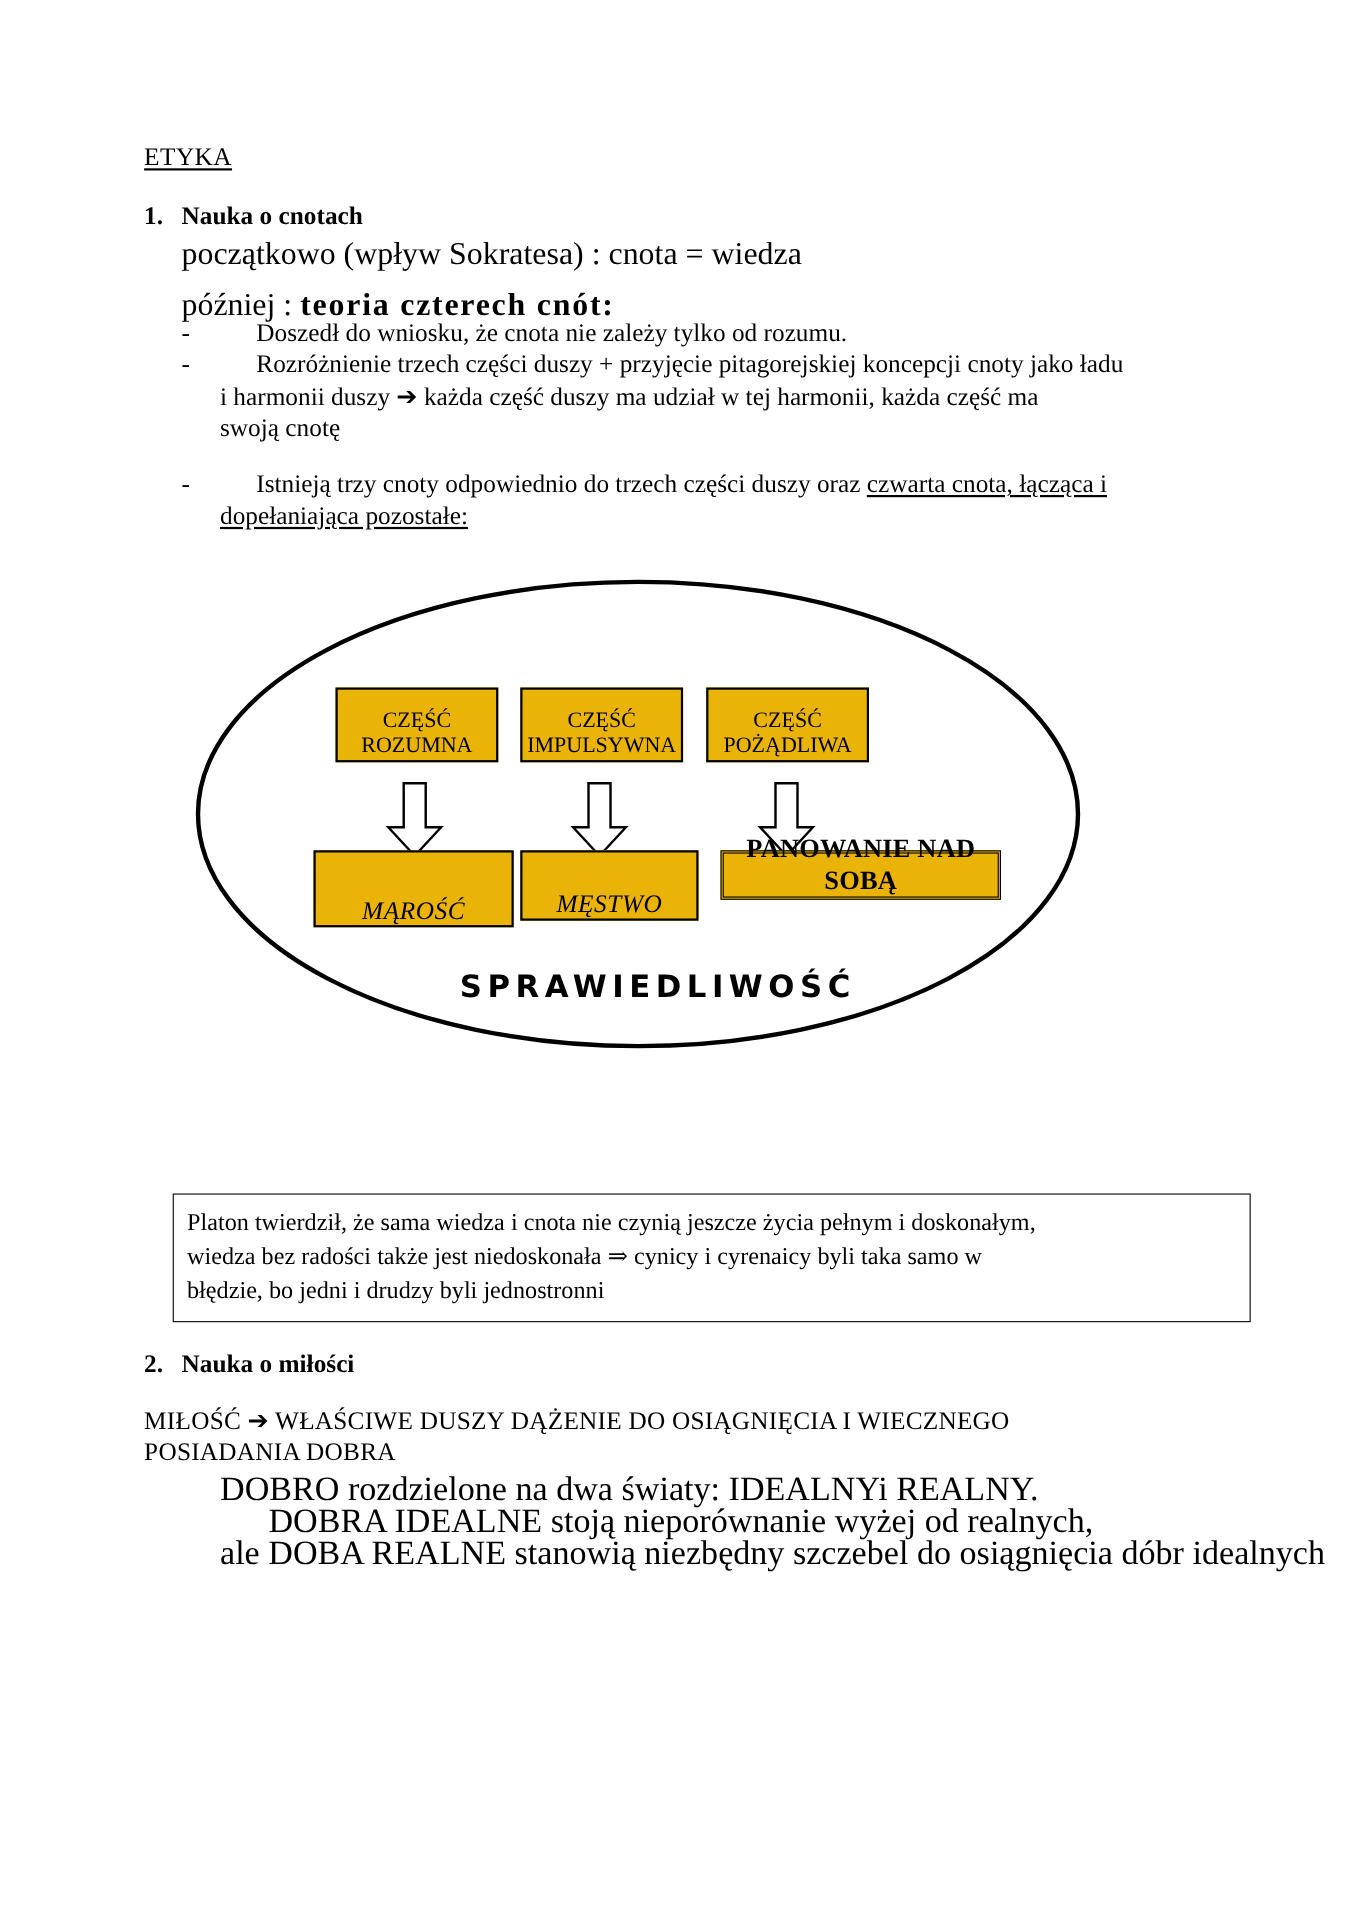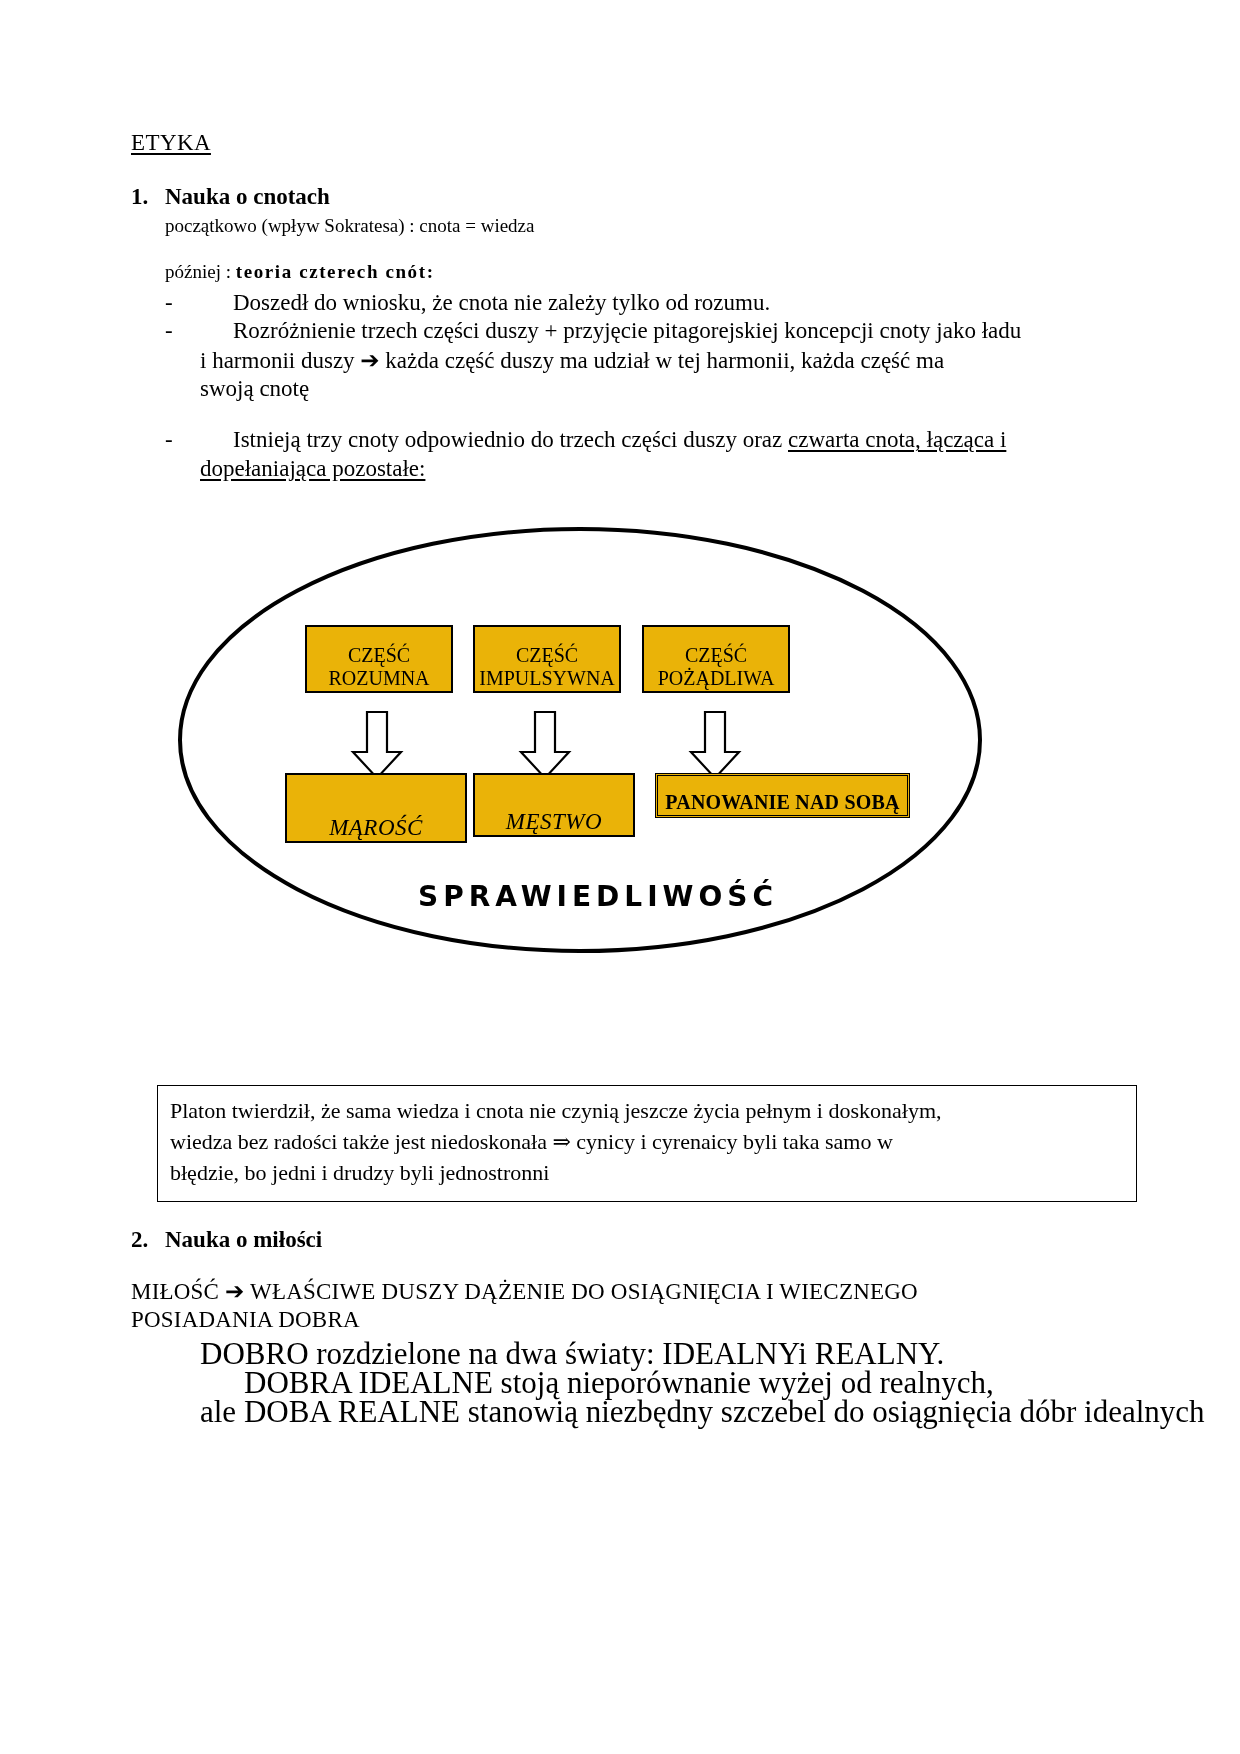--- a/index.html
+++ b/index.html
@@ -39,21 +39,21 @@
   .num-item {
     position: absolute;
     font-size: 23px;
     font-weight: bold;
   }
   .num-item .num { position: absolute; left: 0; top: 0; }
   .num-item .lbl { position: absolute; left: 34px; top: 0; white-space: nowrap; }
 
   .body-line {
     position: absolute;
-    font-size: 19px;
+    font-size: 29px;
     white-space: nowrap;
   }
 
   .dash-item {
     position: absolute;
     font-size: 23px;
   }
   .dash-item .dash {
     position: absolute;
     left: 0; top: 0;
@@ -89,21 +89,21 @@
     background: #eab308;
     display: flex;
     align-items: flex-end;
     justify-content: center;
     text-align: center;
     line-height: 1.18;
     font-size: 20px;
     font-family: "Liberation Serif", "DejaVu Serif", serif;
   }
   .dbox.italic { font-style: italic; font-size: 23px; letter-spacing: 0.5px; }
-  .dbox.heavy { border: 3px double #000; font-weight: bold; font-size: 20px; letter-spacing: 0.2px; }
+  .dbox.heavy { border: 3px double #000; font-weight: bold; font-size: 24px; letter-spacing: 0.2px; }
 
   .sprawiedliwosc {
     position: absolute;
     font-family: "DejaVu Sans", "Liberation Sans", sans-serif;
     font-weight: bold;
     font-size: 28px;
     letter-spacing: 5px;
     white-space: nowrap;
   }
 

